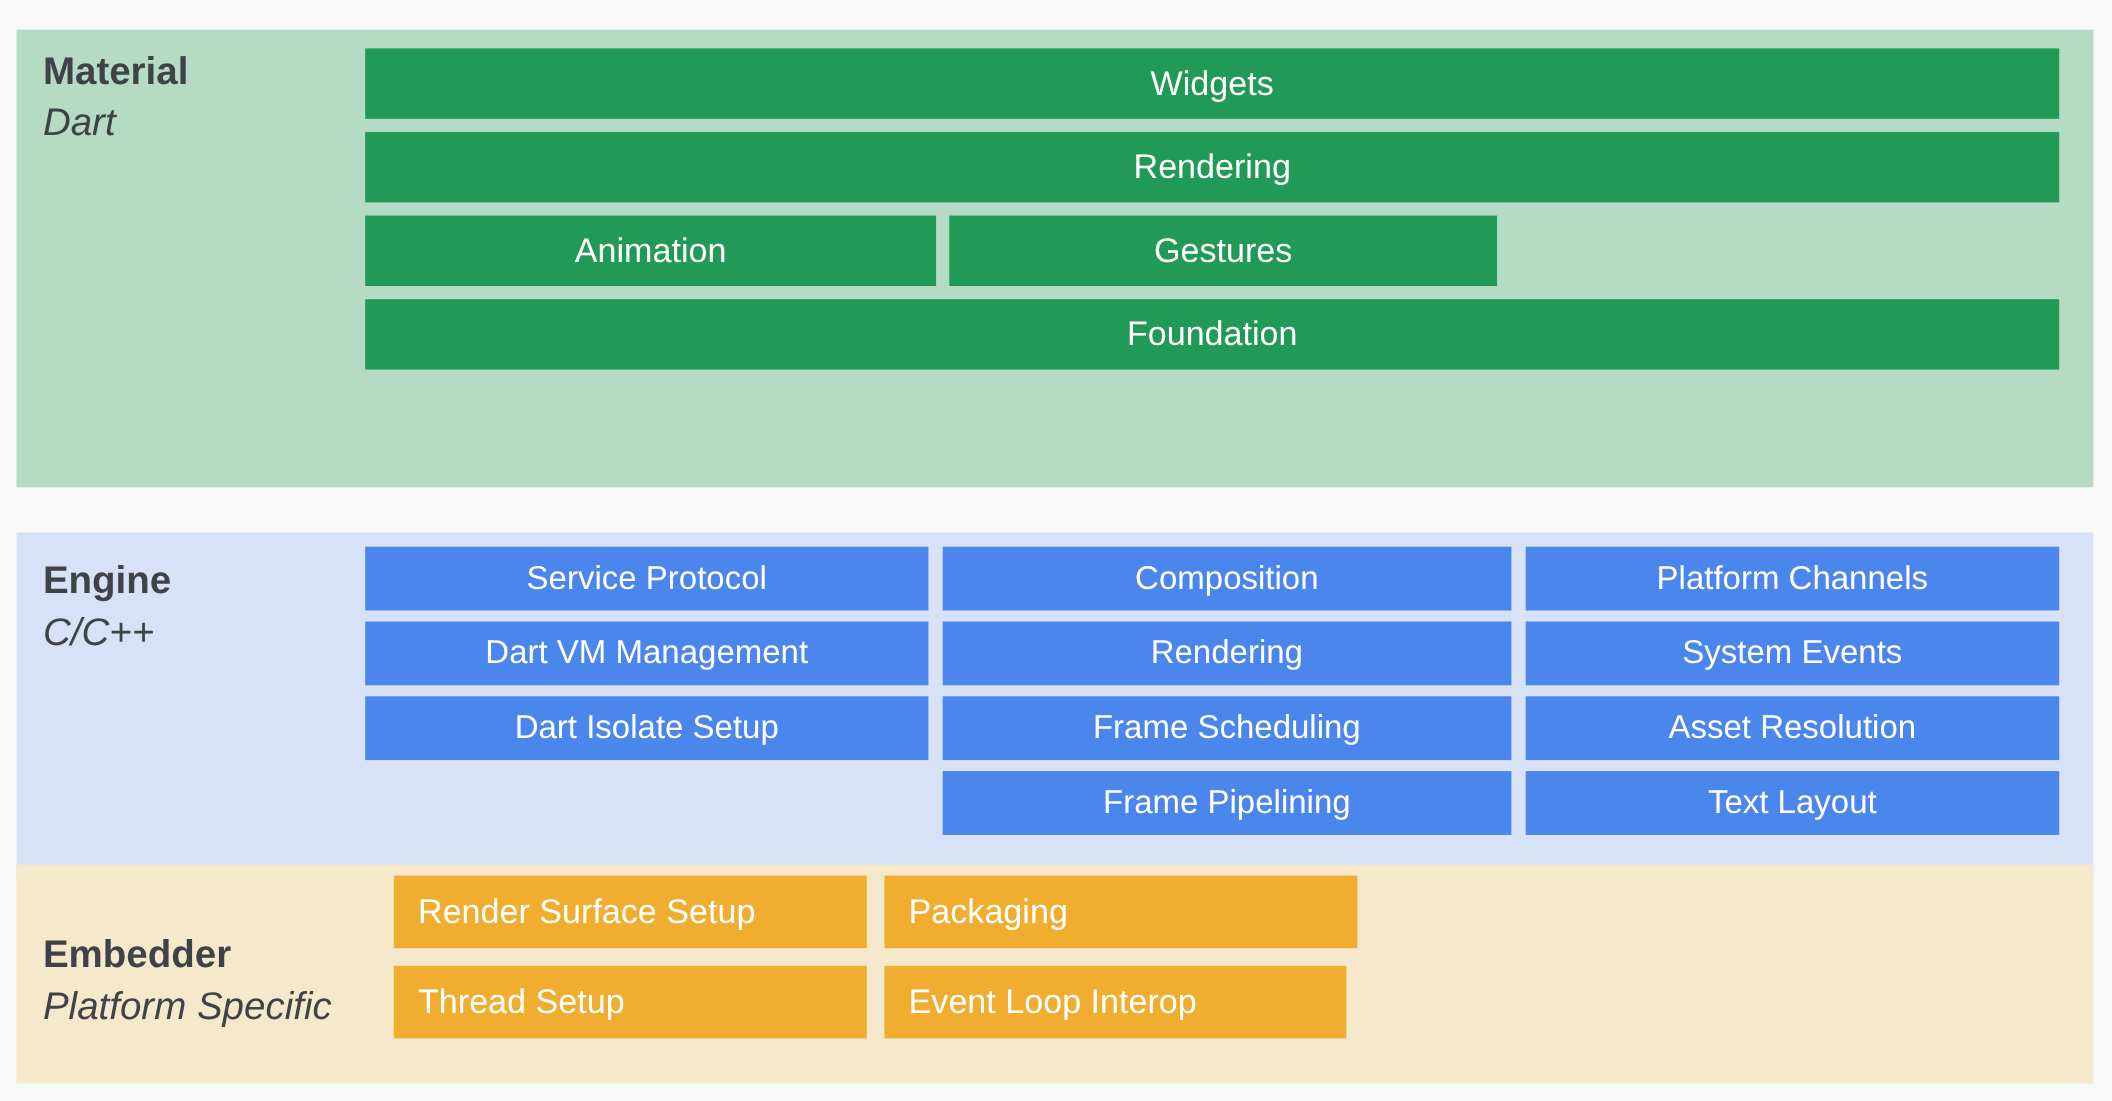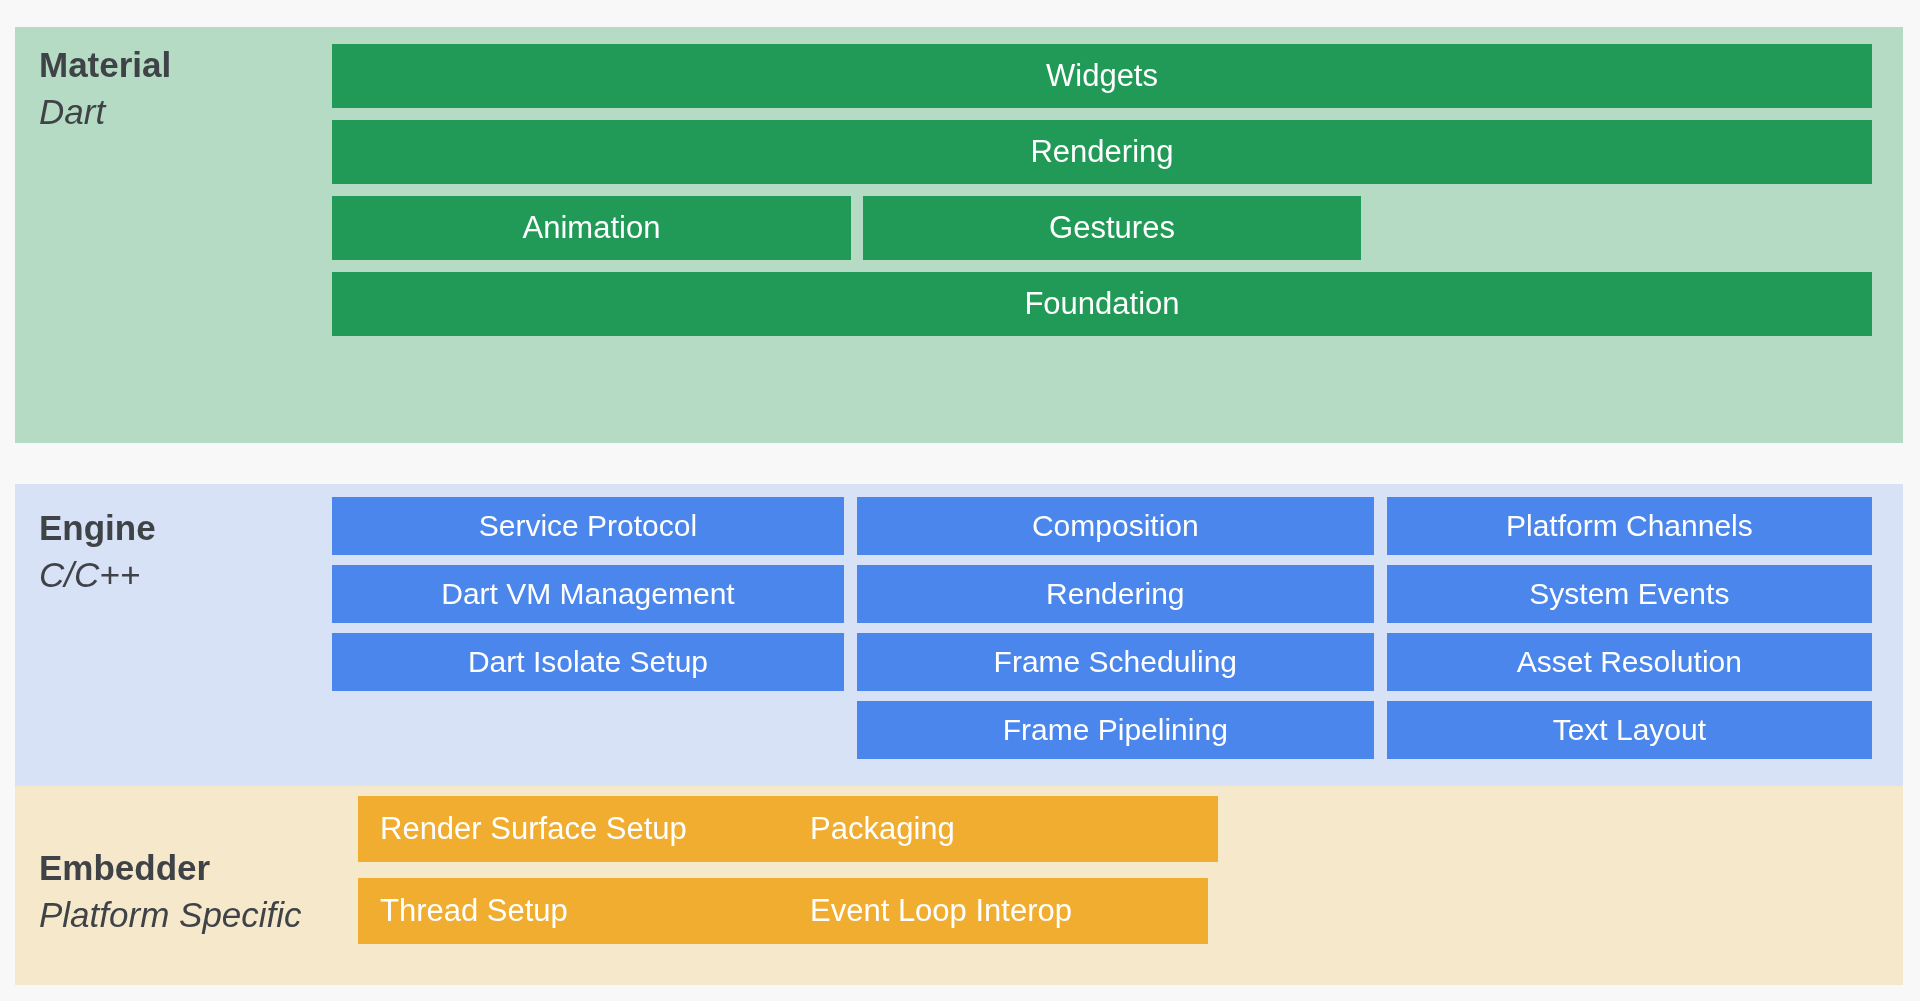--- a/index.html
+++ b/index.html
@@ -37,21 +37,21 @@
   
   #engine .bars{top:13px;width:1540px;display:flex;gap:13px;}
   .en-col{display:flex;flex-direction:column;gap:10px;}
   .en-col-1{width:520px;}
   .en-col-2{width:525px;}
   .en-col-3{width:493px;}
   #engine .bar{height:58px;background:var(--bar-engine);font-size:30px;}
 
   
   #embedder .bars{left:343px;top:10px;display:flex;flex-direction:column;gap:16px;}
-  .em-row{display:flex;gap:0;height:66px;}
+  .em-row{display:flex;gap:16px;height:66px;}
   #embedder .bar{background:var(--bar-embedder);font-size:31px;justify-content:flex-start;padding-left:22px;}
   .w-rss{width:430px;}
   .w-np{width:420px;}
   .w-pack{width:430px;}
   .w-thread{width:430px;}
   .w-eli{width:420px;}
 </style>
 </head>
 <body>
 

